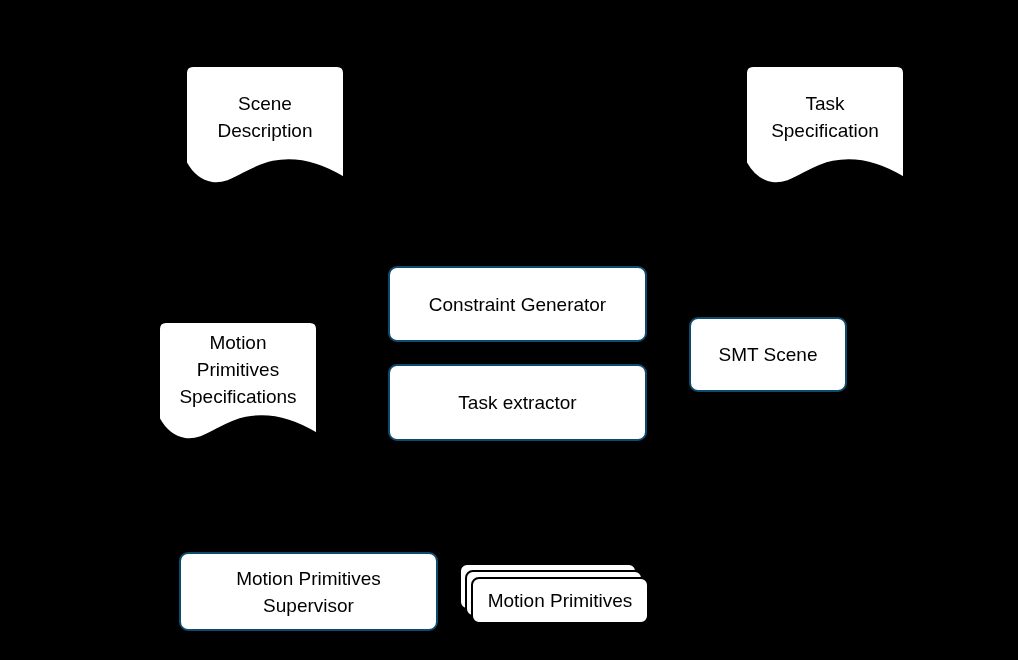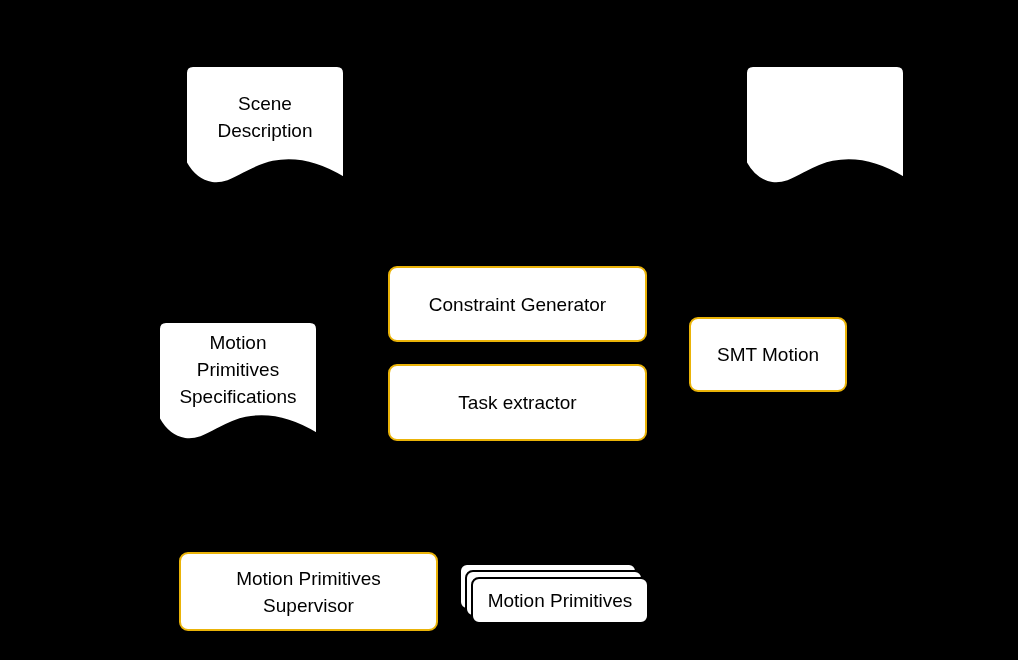--- a/index.html
+++ b/index.html
@@ -16,21 +16,21 @@
     font-family: "Liberation Sans", "DejaVu Sans", sans-serif;
     color: #000000;
     margin-top: 24px;
   }
   .node {
     position: absolute;
     box-sizing: border-box;
   }
   .rect-node {
     background: #ffffff;
-    border: 2px solid #eab308;
+    border: 2px solid #0c4a6e;
     border-radius: 9px;
     display: flex;
     align-items: center;
     justify-content: center;
     text-align: center;
   }
   .node-label {
     font-size: 19px;
     line-height: 27px;
     color: #000000;
@@ -81,28 +81,32 @@
     <div class="doc-label">
       <span class="node-label">Scene
 Description</span>
     </div>
   </div>
 
   <div class="node doc-node" style="left:745px; top:41px; width:160px; height:121px;">
     <svg viewBox="0 0 160 120" preserveAspectRatio="none">
       <path d="M 8 1 L 152 1 Q 159 1 159 8 L 159 112 C 136 98 113 91 88 96 C 62 101 47 120 27 117 C 15 115 6 106 1 97 L 1 8 Q 1 1 8 1 Z" fill="#ffffff" stroke="#000000" stroke-width="2"></path>
     </svg>
+    <div class="doc-label">
+      <span class="node-label">Task
+Specification</span>
+    </div>
   </div>
 
   <div class="node rect-node" style="left:388px; top:242px; width:259px; height:76px;">
     <span class="node-label">Constraint Generator</span>
   </div>
 
   <div class="node rect-node" style="left:689px; top:293px; width:158px; height:75px;">
-    <span class="node-label">SMT Motion</span>
+    <span class="node-label">SMT Scene</span>
   </div>
 
   <div class="node doc-node" style="left:158px; top:297px; width:160px; height:121px;">
     <svg viewBox="0 0 160 120" preserveAspectRatio="none">
       <path d="M 8 1 L 152 1 Q 159 1 159 8 L 159 112 C 136 98 113 91 88 96 C 62 101 47 120 27 117 C 15 115 6 106 1 97 L 1 8 Q 1 1 8 1 Z" fill="#ffffff" stroke="#000000" stroke-width="2"></path>
     </svg>
     <div class="doc-label" style="height:96px;">
       <span class="node-label">Motion
 Primitives
 Specifications</span>

